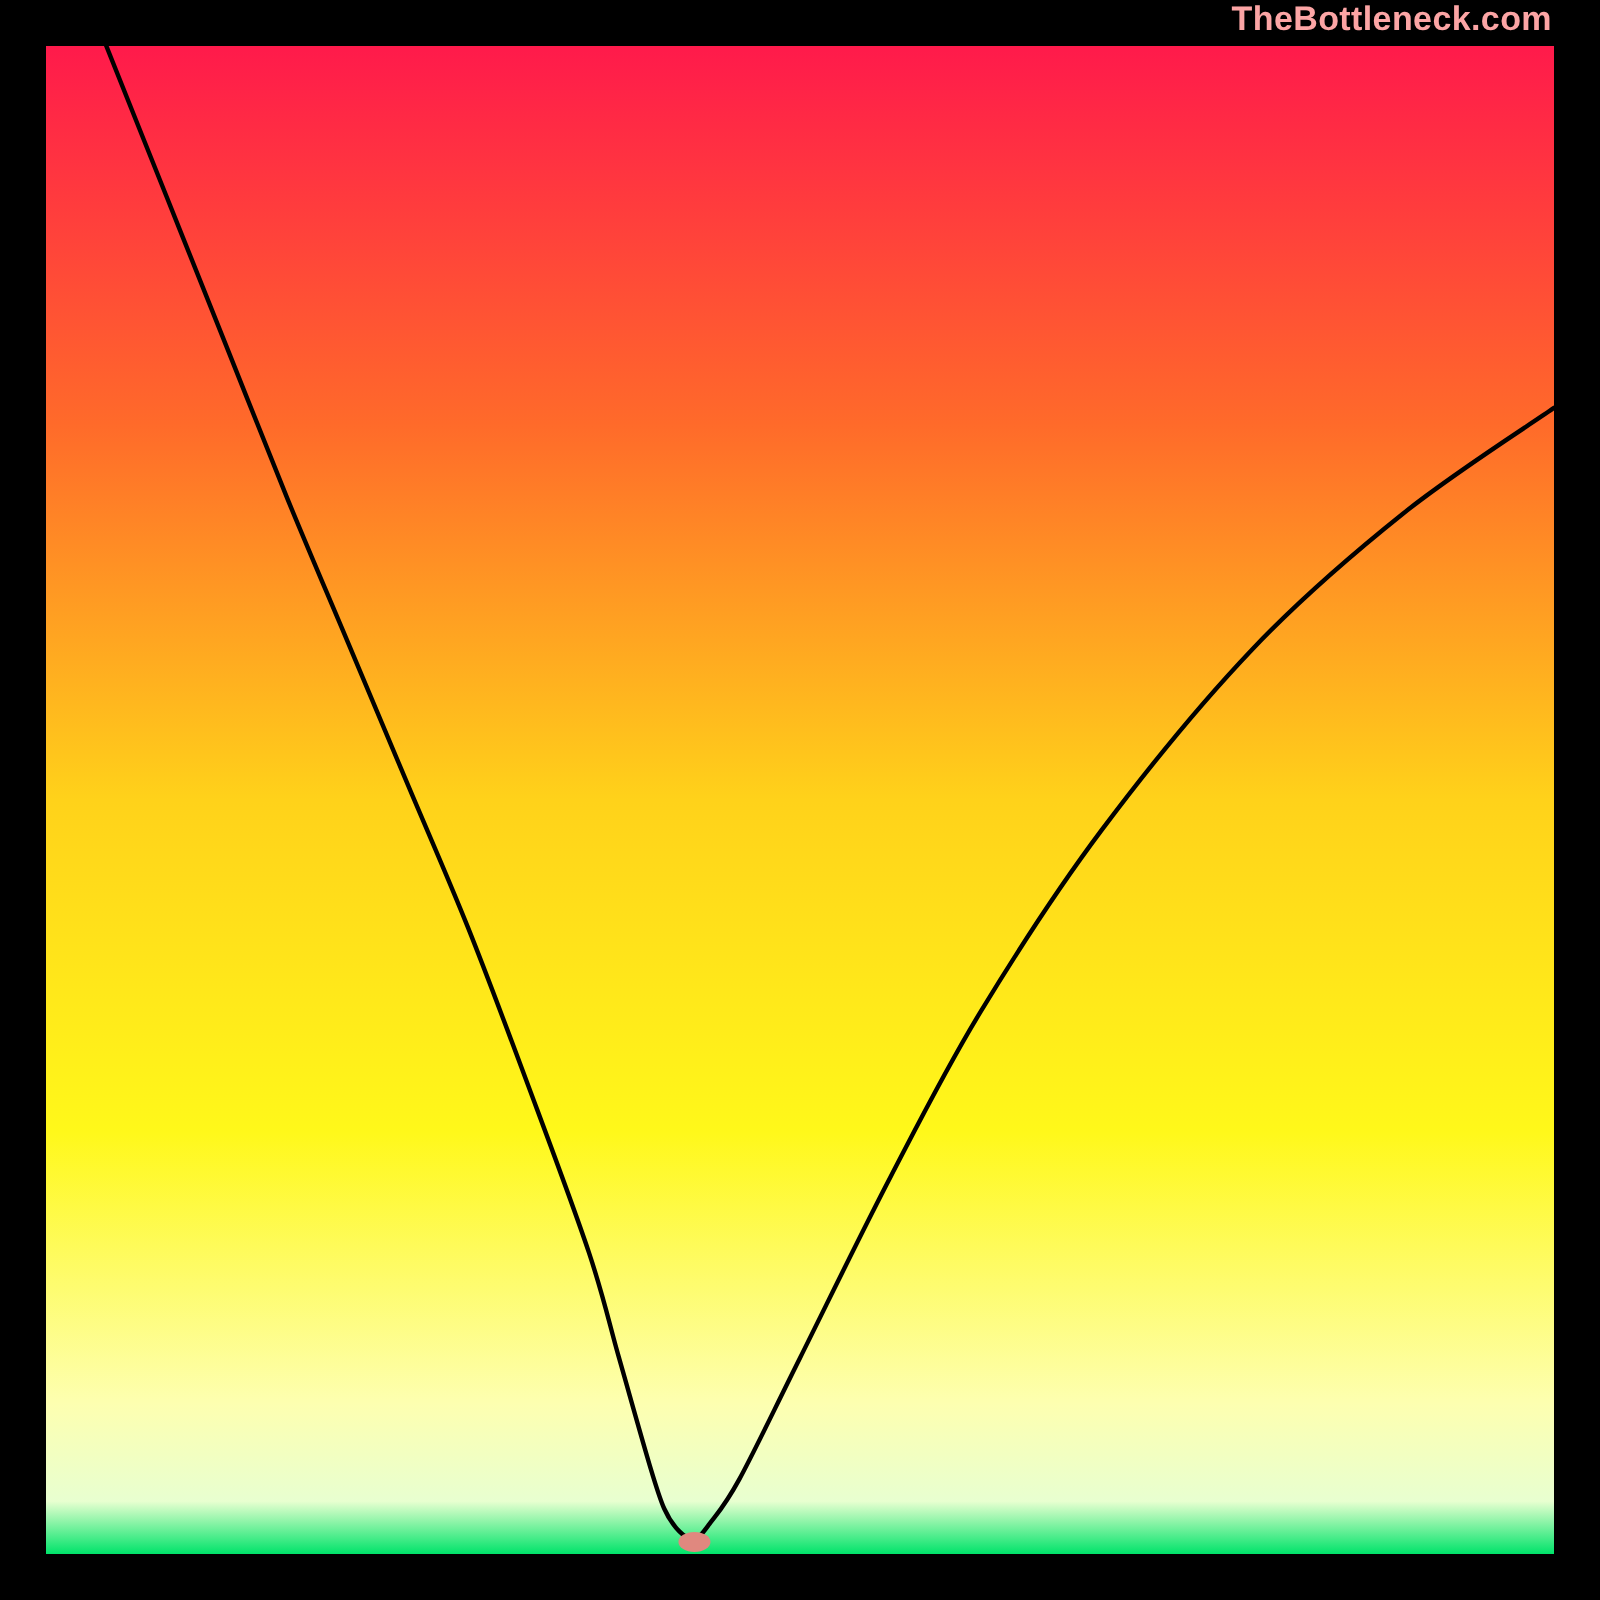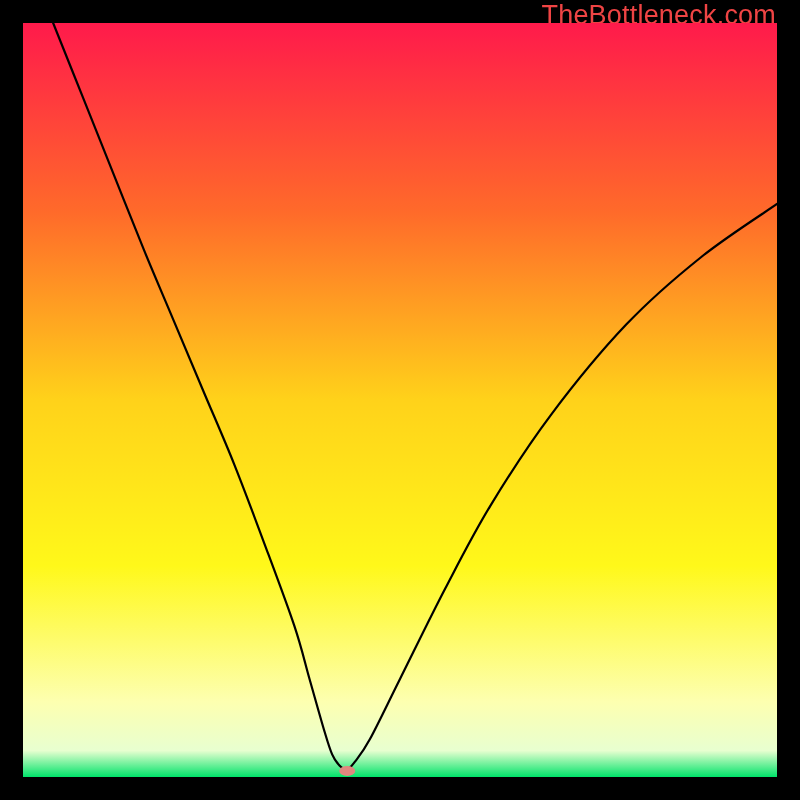--- a/index.html
+++ b/index.html
@@ -23,23 +23,23 @@
     position: absolute;
     left: 0;
     top: 0;
     width: 754px;
     height: 754px;
   }
   .watermark {
     position: absolute;
     top: 0;
     right: 24px;
-    color: #ef4444;
-    font-size: 27px;
-    font-weight: 400;
+    color: #fca5a5;
+    font-size: 17px;
+    font-weight: 700;
     letter-spacing: 0.2px;
   }
 </style>
 </head>
 <body>
 
 <div class="watermark">TheBottleneck.com</div>
 
 <div class="frame">
   <svg class="plot-area" viewBox="0 0 754 754" preserveAspectRatio="none">

